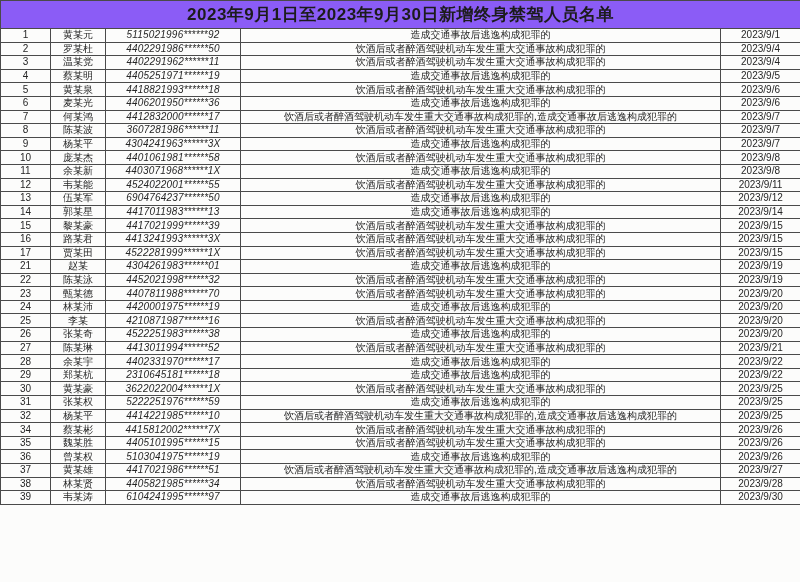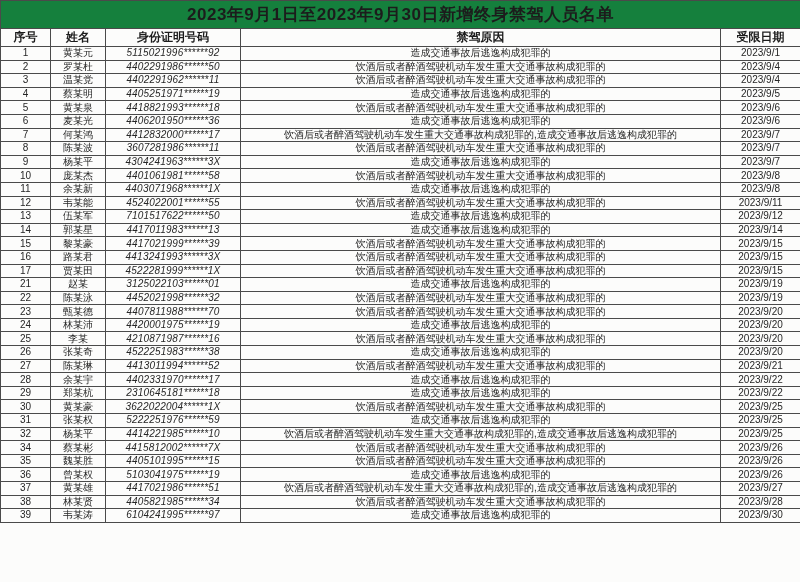--- a/index.html
+++ b/index.html
@@ -31,21 +31,21 @@
     vertical-align: middle;
     padding: 0;
     overflow: hidden;
     white-space: nowrap;
   }
   .title-cell {
     height: 27px;
     font-size: 17px;
     font-weight: bold;
     letter-spacing: 0.5px;
-    background: #15803d;
+    background: #8b5cf6;
     text-align: center;
   }
   thead th.col-head {
     height: 15px;
     font-size: 12px;
     font-weight: bold;
     background: #fcfcfb;
   }
   tbody td {
     height: 12.6px;
@@ -64,27 +64,20 @@
       <col class="c-no">
         <col class="c-name">
         <col class="c-id">
         <col class="c-reason">
         <col class="c-date">
     </colgroup>
     <thead>
       <tr>
         <th class="title-cell" colspan="5">2023年9月1日至2023年9月30日新增终身禁驾人员名单</th>
       </tr>
-      <tr>
-          <th class="col-head">序号</th>
-          <th class="col-head">姓名</th>
-          <th class="col-head">身份证明号码</th>
-          <th class="col-head">禁驾原因</th>
-          <th class="col-head">受限日期</th>
-        </tr>
     </thead>
     <tbody>
         <tr>
           <td class="cell-no">1</td>
           <td class="cell-name">黄某元</td>
           <td class="cell-id_number">5115021996******92</td>
           <td class="cell-reason">造成交通事故后逃逸构成犯罪的</td>
           <td class="cell-date">2023/9/1</td>
         </tr>
         <tr>
@@ -160,21 +153,21 @@
         <tr>
           <td class="cell-no">12</td>
           <td class="cell-name">韦某能</td>
           <td class="cell-id_number">4524022001******55</td>
           <td class="cell-reason">饮酒后或者醉酒驾驶机动车发生重大交通事故构成犯罪的</td>
           <td class="cell-date">2023/9/11</td>
         </tr>
         <tr>
           <td class="cell-no">13</td>
           <td class="cell-name">伍某军</td>
-          <td class="cell-id_number">7101517622******50</td>
+          <td class="cell-id_number">6904764237******50</td>
           <td class="cell-reason">造成交通事故后逃逸构成犯罪的</td>
           <td class="cell-date">2023/9/12</td>
         </tr>
         <tr>
           <td class="cell-no">14</td>
           <td class="cell-name">郭某星</td>
           <td class="cell-id_number">4417011983******13</td>
           <td class="cell-reason">造成交通事故后逃逸构成犯罪的</td>
           <td class="cell-date">2023/9/14</td>
         </tr>
@@ -195,21 +188,21 @@
         <tr>
           <td class="cell-no">17</td>
           <td class="cell-name">贾某田</td>
           <td class="cell-id_number">4522281999******1X</td>
           <td class="cell-reason">饮酒后或者醉酒驾驶机动车发生重大交通事故构成犯罪的</td>
           <td class="cell-date">2023/9/15</td>
         </tr>
         <tr>
           <td class="cell-no">21</td>
           <td class="cell-name">赵某</td>
-          <td class="cell-id_number">3125022103******01</td>
+          <td class="cell-id_number">4304261983******01</td>
           <td class="cell-reason">造成交通事故后逃逸构成犯罪的</td>
           <td class="cell-date">2023/9/19</td>
         </tr>
         <tr>
           <td class="cell-no">22</td>
           <td class="cell-name">陈某泳</td>
           <td class="cell-id_number">4452021998******32</td>
           <td class="cell-reason">饮酒后或者醉酒驾驶机动车发生重大交通事故构成犯罪的</td>
           <td class="cell-date">2023/9/19</td>
         </tr>

